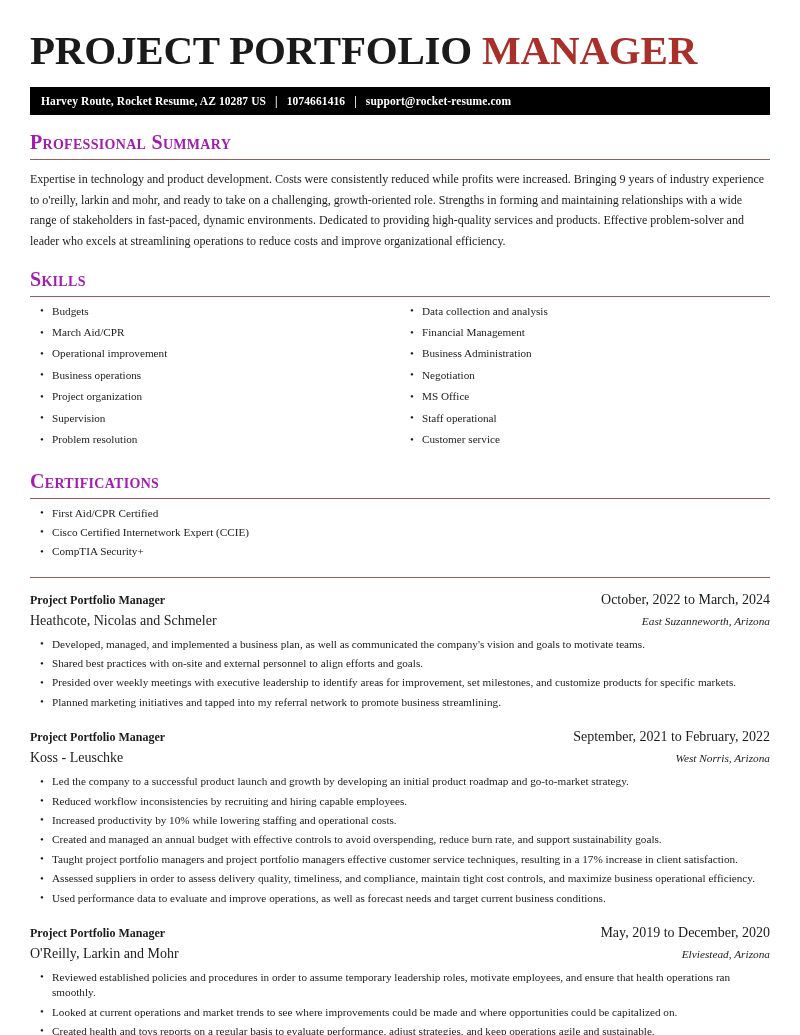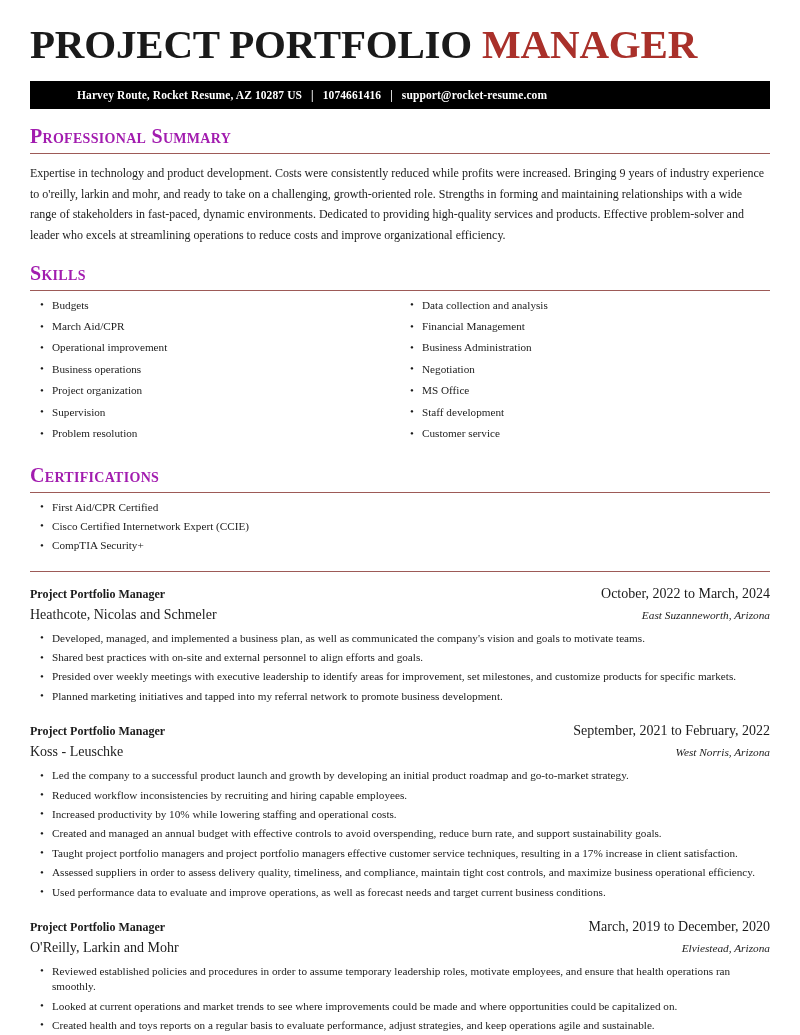--- a/index.html
+++ b/index.html
@@ -13,21 +13,21 @@
     overflow: hidden;
     font-family: "Liberation Serif", "DejaVu Serif", serif;
     color: #1b1b1b;
     -webkit-font-smoothing: antialiased;
   }
   .page {
     width: 800px;
     height: 1035px;
     position: relative;
     box-sizing: border-box;
-    padding: 0 30px;
+    padding: 6px 30px;
     overflow: hidden;
   }
 
   
   .doc-title {
     margin: 0;
     padding-top: 22px;
     font-size: 41px;
     line-height: 1.1;
     font-weight: 700;
@@ -45,21 +45,20 @@
     align-items: center;
     padding-left: 11px;
     box-sizing: border-box;
   }
   .contact-bar .line {
     color: #ffffff;
     font-size: 11.5px;
     font-weight: 700;
     letter-spacing: 0.1px;
     white-space: nowrap;
-    margin-left: 36px;
   }
   .contact-bar .sep {
     display: inline-block;
     padding: 0 9px;
     color: #ffffff;
     font-weight: 700;
   }
 
   
   .section { margin-top: 17px; }
@@ -189,21 +188,21 @@
             <li>Problem resolution</li>
           </ul>
       </div>
       <div class="col right">
         <ul class="bullets">
             <li>Data collection and analysis</li>
             <li>Financial Management</li>
             <li>Business Administration</li>
             <li>Negotiation</li>
             <li>MS Office</li>
-            <li>Staff development</li>
+            <li>Staff operational</li>
             <li>Customer service</li>
           </ul>
       </div>
     </div>
   </div>
 
   <div class="section">
     <div class="section-title">Certifications</div>
     <div class="rule"></div>
     <ul class="bullets">
@@ -222,21 +221,21 @@
             <div class="job-dates">October, 2022 to March, 2024</div>
           </div>
           <div class="job-row">
             <div class="job-company">Heathcote, Nicolas and Schmeler</div>
             <div class="job-location">East Suzanneworth, Arizona</div>
           </div>
           <ul class="bullets">
             <li>Developed, managed, and implemented a business plan, as well as communicated the company's vision and goals to motivate teams.</li>
             <li>Shared best practices with on-site and external personnel to align efforts and goals.</li>
             <li>Presided over weekly meetings with executive leadership to identify areas for improvement, set milestones, and customize products for specific markets.</li>
-            <li>Planned marketing initiatives and tapped into my referral network to promote business development.</li>
+            <li>Planned marketing initiatives and tapped into my referral network to promote business streamlining.</li>
           </ul>
         </div>
         <div class="job">
           <div class="job-row">
             <div class="job-title">Project Portfolio Manager</div>
             <div class="job-dates">September, 2021 to February, 2022</div>
           </div>
           <div class="job-row">
             <div class="job-company">Koss - Leuschke</div>
             <div class="job-location">West Norris, Arizona</div>
@@ -247,21 +246,21 @@
             <li>Increased productivity by 10% while lowering staffing and operational costs.</li>
             <li>Created and managed an annual budget with effective controls to avoid overspending, reduce burn rate, and support sustainability goals.</li>
             <li>Taught project portfolio managers and project portfolio managers effective customer service techniques, resulting in a 17% increase in client satisfaction.</li>
             <li>Assessed suppliers in order to assess delivery quality, timeliness, and compliance, maintain tight cost controls, and maximize business operational efficiency.</li>
             <li>Used performance data to evaluate and improve operations, as well as forecast needs and target current business conditions.</li>
           </ul>
         </div>
         <div class="job">
           <div class="job-row">
             <div class="job-title">Project Portfolio Manager</div>
-            <div class="job-dates">March, 2019 to December, 2020</div>
+            <div class="job-dates">May, 2019 to December, 2020</div>
           </div>
           <div class="job-row">
             <div class="job-company">O'Reilly, Larkin and Mohr</div>
             <div class="job-location">Elviestead, Arizona</div>
           </div>
           <ul class="bullets">
             <li>Reviewed established policies and procedures in order to assume temporary leadership roles, motivate employees, and ensure that health operations ran smoothly.</li>
             <li>Looked at current operations and market trends to see where improvements could be made and where opportunities could be capitalized on.</li>
             <li>Created health and toys reports on a regular basis to evaluate performance, adjust strategies, and keep operations agile and sustainable.</li>
           </ul>

